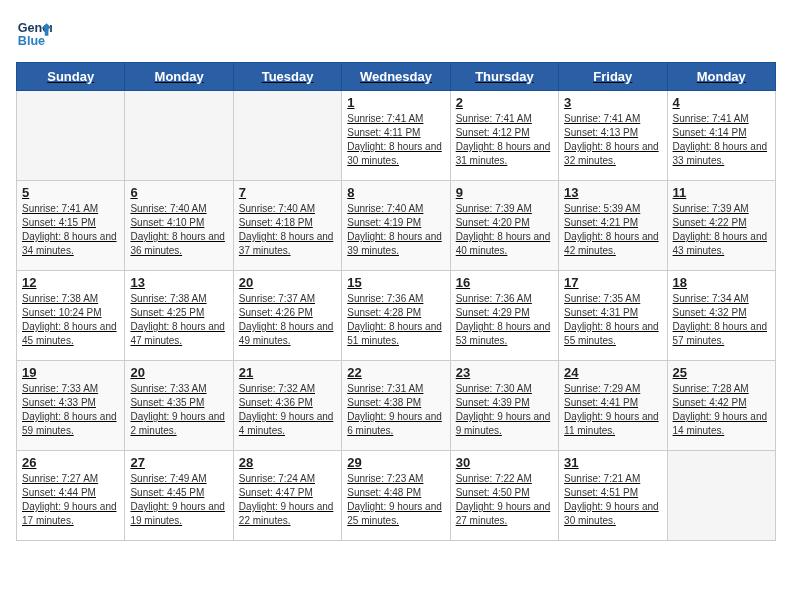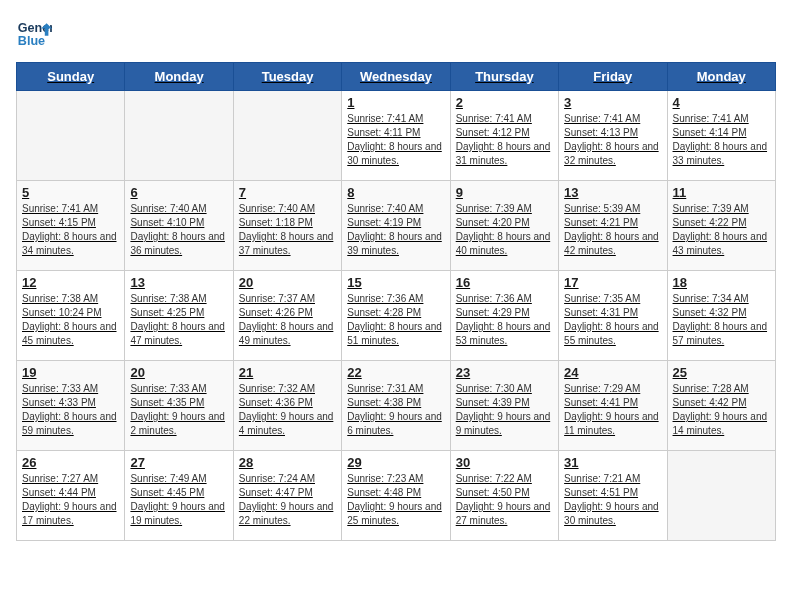--- a/index.html
+++ b/index.html
@@ -155,21 +155,21 @@
         <td>
           <span class="day-num">6</span>
           <div class="day-info">Sunrise: 7:40 AM
 Sunset: 4:10 PM
 Daylight: 8 hours
 and 36 minutes.</div>
         </td>
         <td>
           <span class="day-num">7</span>
           <div class="day-info">Sunrise: 7:40 AM
-Sunset: 1:18 PM
+Sunset: 4:18 PM
 Daylight: 8 hours
 and 37 minutes.</div>
         </td>
         <td>
           <span class="day-num">8</span>
           <div class="day-info">Sunrise: 7:40 AM
 Sunset: 4:19 PM
 Daylight: 8 hours
 and 39 minutes.</div>
         </td>

